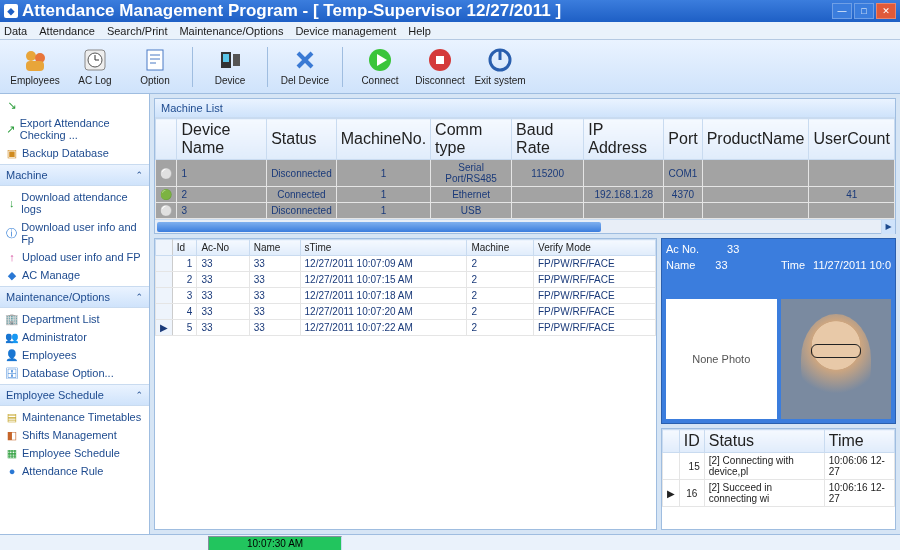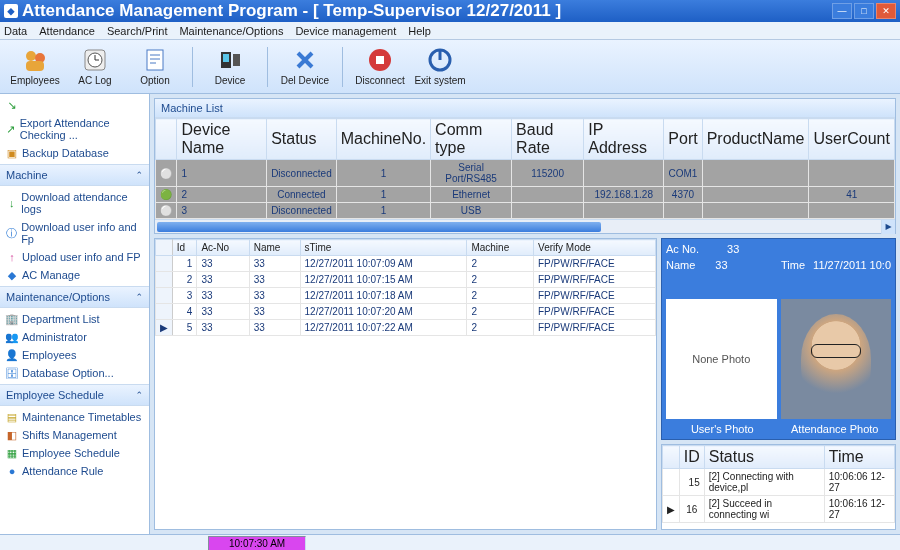--- a/index.html
+++ b/index.html
@@ -57,21 +57,21 @@
 .photo.att { background: #7a8aa0; position: relative; overflow: hidden; }
 .photo.att .face { width: 70px; height: 90px; background: radial-gradient(circle at 50% 35%, #e8c9a8 35%, #cda680 36%, #7a8aa0 70%); border-radius: 50% 50% 40% 40%; position: relative; }
 .photo.att .glasses { position: absolute; top: 45px; left: 50%; transform: translateX(-50%); width: 50px; height: 14px; border: 1.5px solid #222; border-radius: 6px; background: transparent; }
 .photolabels { display: flex; font-size: 10px; }
 .photolabels span { flex: 1; text-align: center; }
 
 .statuslog { background: #fff; border: 1px solid #9fbde0; flex: 1; overflow: hidden; }
 .statuslog .grid td { color: #222; }
 
 .statusbar { height: 18px; background: #eaf2fb; border-top: 1px solid #9fbde0; display: flex; align-items: center; padding: 0 8px; }
-.statusbar .cell { border: 1px inset #c9dbf0; padding: 1px 20px; margin-left: 200px; font-size: 10px; background: #d946ef; }
+.statusbar .cell { border: 1px inset #c9dbf0; padding: 1px 38px; margin-left: 200px; font-size: 10px; background: #22c55e; }
 
 svg { display: block; }
 </style>
 </head>
 <body>
 
 <div class="titlebar">
   <span class="icon">◆</span>
   <span class="title">Attendance Management Program - [ Temp-Supervisor 12/27/2011 ]</span>
   <div class="winbtns">
@@ -138,20 +138,29 @@
   <div class="toolbtn">
     <span class="ticon">
         <svg width="26" height="26">
           <line x1="6" y1="6" x2="20" y2="20" stroke="#3a7ad4" stroke-width="4"></line>
           <line x1="20" y1="6" x2="6" y2="20" stroke="#3a7ad4" stroke-width="4"></line>
         </svg>
       </span>
     <span class="tlabel">Del Device</span>
   </div>
   <div class="toolsep"></div>
+  <div class="toolbtn">
+    <span class="ticon">
+        <svg width="26" height="26">
+          <circle cx="13" cy="13" r="11" fill="#3ac53a"></circle>
+          <polygon points="10,7 20,13 10,19" fill="#fff"></polygon>
+        </svg>
+      </span>
+    <span class="tlabel">Connect</span>
+  </div>
   <div class="toolbtn">
     <span class="ticon">
         <svg width="26" height="26">
           <circle cx="13" cy="13" r="11" fill="#d43a3a"></circle>
           <rect x="9" y="9" width="8" height="8" fill="#fff"></rect>
         </svg>
       </span>
     <span class="tlabel">Disconnect</span>
   </div>
   <div class="toolbtn">
@@ -392,24 +401,20 @@
           </div>
           <div class="photos">
             <div class="photo">
                 <span>None Photo</span>
               </div>
             <div class="photo att">
               <div class="face"></div>
                 <div class="glasses"></div>
             </div>
           </div>
-          <div class="photolabels">
-            <span>User's Photo</span>
-            <span>Attendance Photo</span>
-          </div>
         </div>
         <div class="statuslog">
           <table class="grid">
             <thead>
                 <tr id="sl-head">
                   <th style="width:12px"></th>
                   <th>ID</th>
                   <th>Status</th>
                   <th>Time</th>
                 </tr>

